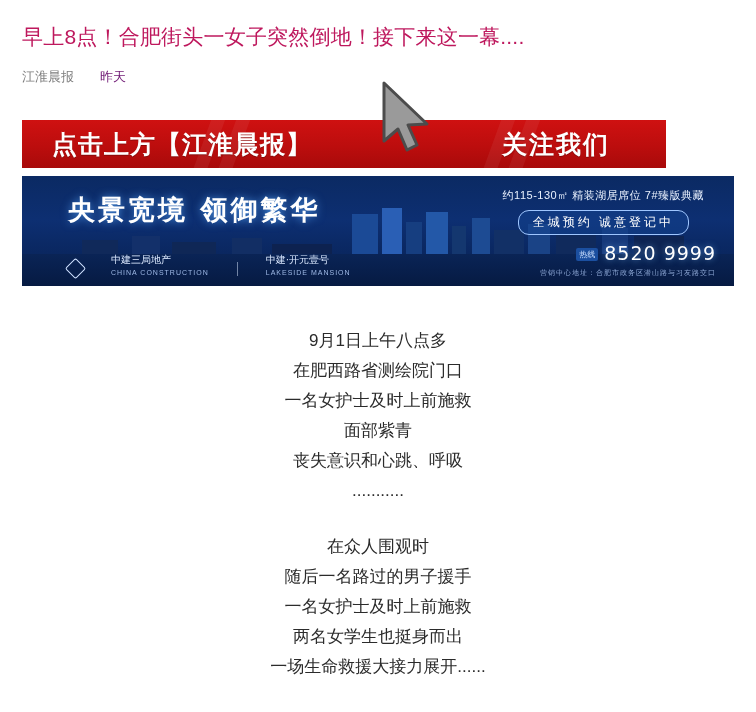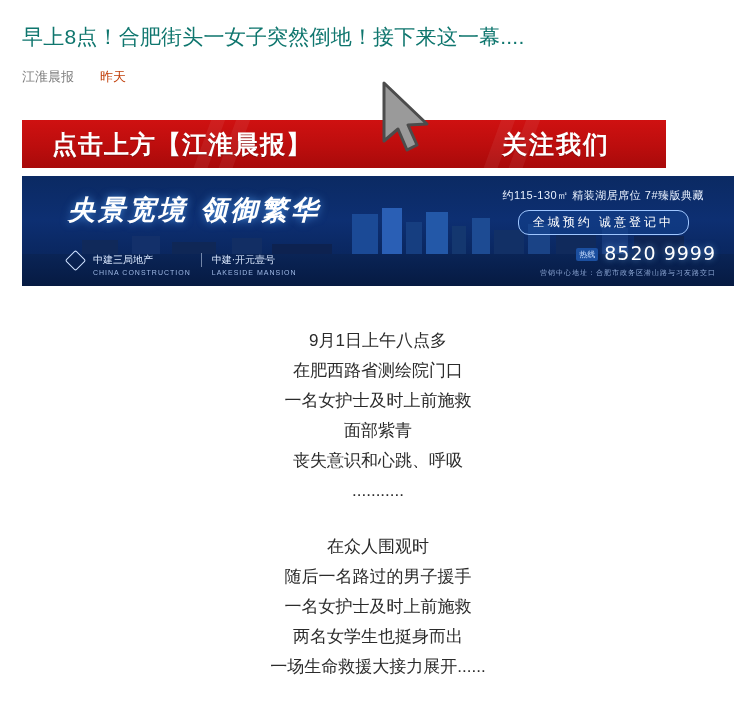--- a/index.html
+++ b/index.html
@@ -18,39 +18,39 @@
   .page {
     width: 756px;
     height: 712px;
     box-sizing: border-box;
     padding: 0 22px;
     position: relative;
   }
   .article-title {
     font-size: 21px;
     line-height: 30px;
-    color: #0f766e;
+    color: #be185d;
     font-weight: normal;
     margin: 0;
     padding-top: 22px;
     letter-spacing: 0.2px;
   }
   .meta-row {
     margin-top: 16px;
     display: flex;
     align-items: center;
     gap: 26px;
     font-size: 13px;
     color: #8a8a8a;
   }
   .meta-source {
     color: #7d7d7d;
   }
   .meta-time {
-    color: #c2410c;
+    color: #701a75;
   }
 
   
   .banner-wrap {
     position: relative;
     margin-top: 34px;
   }
   .red-banner {
     position: relative;
     width: 644px;
@@ -131,33 +131,32 @@
     height: 32px;
     background: linear-gradient(180deg, #0a2456 0%, #061a42 100%);
   }
   .ad-slogan {
     position: absolute;
     left: 46px;
     top: 16px;
     font-family: "DejaVu Serif", "Liberation Serif", serif;
     font-size: 27px;
     font-weight: bold;
-    font-style: italic;
     color: #ffffff;
     letter-spacing: 3px;
     text-shadow: 0 0 8px rgba(90,170,255,0.75);
     white-space: nowrap;
   }
   .ad-logo-row {
     position: absolute;
     left: 46px;
     bottom: 10px;
     display: flex;
-    align-items: flex-start;
-    gap: 10px;
+    align-items: flex-end;
+    gap: 28px;
     color: #dce9ff;
     font-size: 10px;
     white-space: nowrap;
   }
   .ad-logo-mark {
     width: 13px;
     height: 13px;
     border: 1px solid #cfe1ff;
     border-radius: 2px;
     transform: rotate(45deg);

